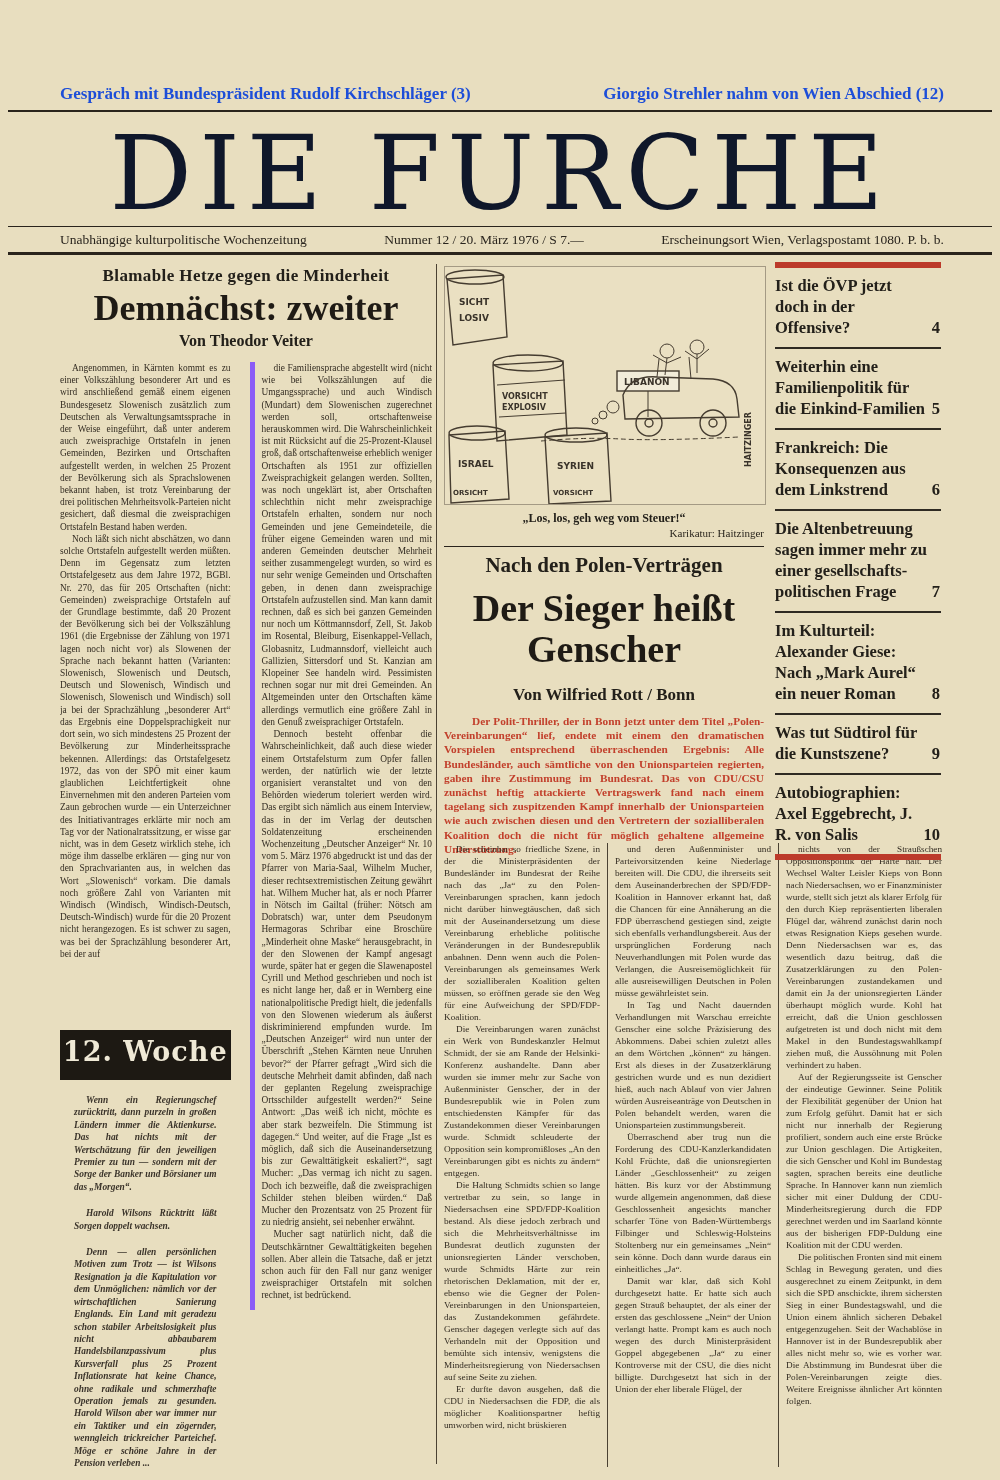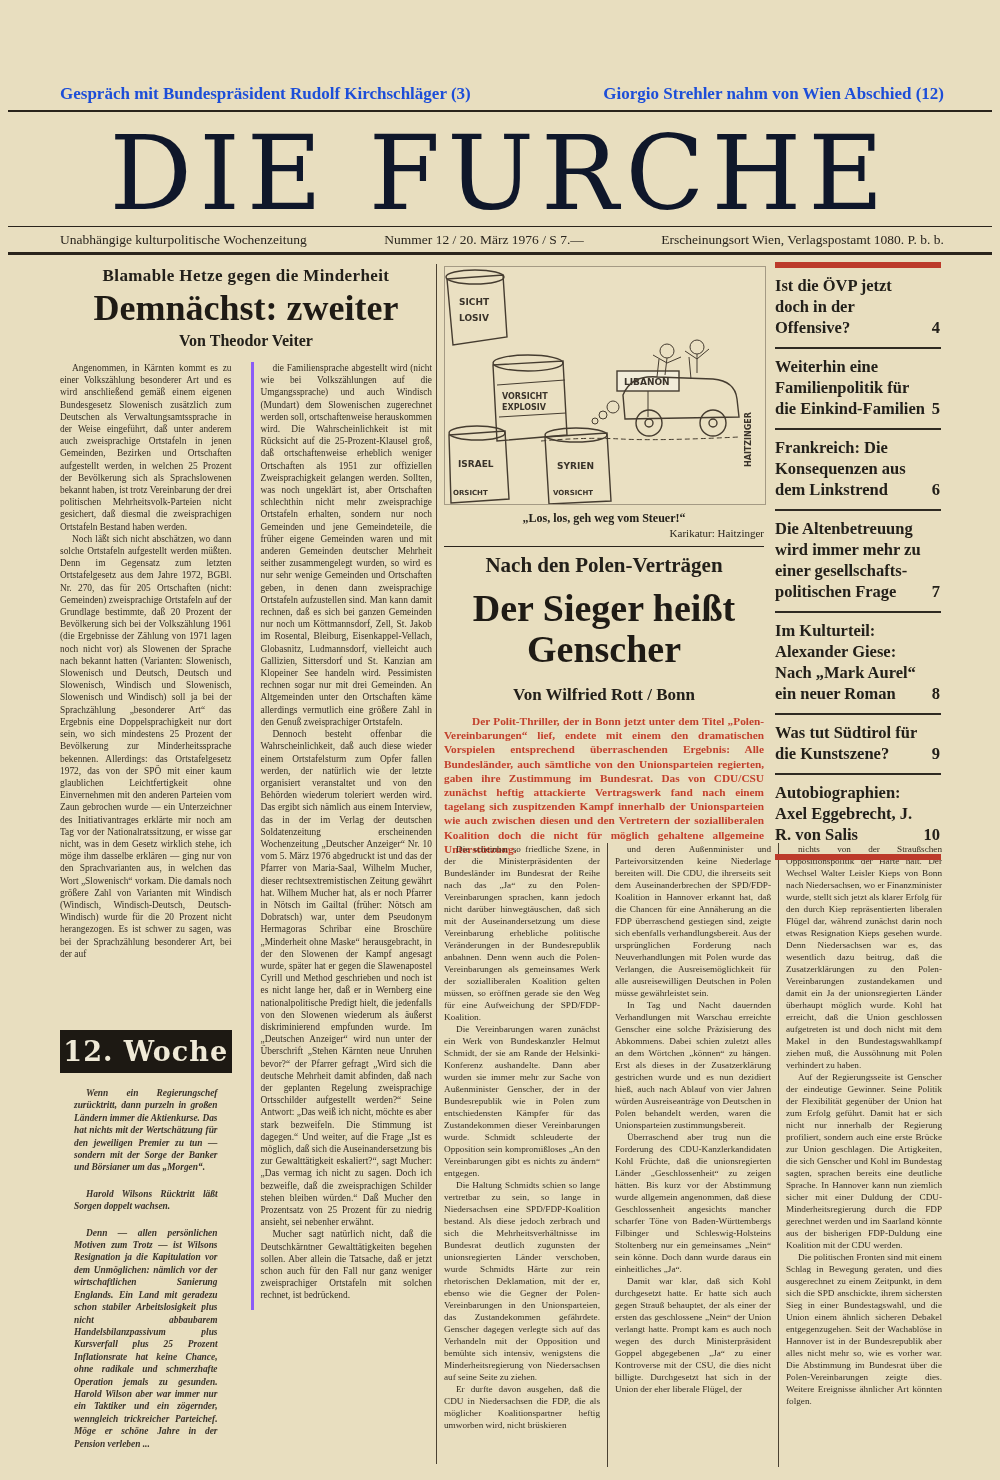--- a/index.html
+++ b/index.html
@@ -23,23 +23,23 @@
   .bodytext p{margin:0; text-align:justify; text-indent:12px; font-size:9.4px; line-height:12.2px; color:#332c22; hyphens:auto;}
   .bodytext p:first-child{text-indent:12px;}
 
   
   .left-art{position:absolute; top:266px; left:60px; width:372px;}
   .kicker-l{text-align:center; font-weight:bold; font-size:17px; letter-spacing:.4px; color:#23201a;}
   .head-l{text-align:center; font-weight:bold; font-size:36px; line-height:40px; margin-top:2px; color:#1f1b15;}
   .byline-l{text-align:center; font-weight:bold; font-size:16px; margin-top:4px; color:#23201a;}
   .leftcols{display:flex; margin-top:12px;gap:12px;}
   .lcol1{width:178px;}
-  .lcol2{width:178px; border-left:3px solid #8b5cf6; padding-left:7px; margin-left:7px; height:948px; overflow:hidden;}
+  .lcol2{width:178px; border-left:5px solid #8b5cf6; padding-left:7px; margin-left:7px; height:948px; overflow:hidden;}
   .lcol1-text{height:658px; overflow:hidden;}
-  .weekbox{background:#1d1913; color:#efe9d6; text-align:center; font-family:"DejaVu Serif",serif; font-weight:bold; font-size:27px; line-height:44px; height:43px; margin:10px 0 8px 0; letter-spacing:1px;}
+  .weekbox{background:#1d1913; color:#efe9d6; text-align:center; font-family:"DejaVu Serif",serif; font-weight:bold; font-size:27px; line-height:44px; height:50px; margin:10px 0 8px 0; letter-spacing:1px;}
   .weektext p{margin:14px; text-align:justify; text-indent:12px; font-size:9.4px; line-height:12.4px; font-style:italic; font-weight:bold; color:#3a332a;}
 
   
   .vline1{position:absolute; left:436px; top:264px; width:1px; height:1200px; background:#4a4132;}
 
   
   .middle{position:absolute; left:444px; top:266px; width:320px;}
   .cartoon{position:relative; width:320px; height:237px; border:1px solid rgba(60,50,40,.4); background:#eae0c2; overflow:hidden;}
   .caption{ text-align:center; font-weight:bold; font-size:12px; margin-top:6px; color:#23201a;}
   .credit{ text-align:right; font-size:11px; margin-top:1px; color:#2a251d;}
@@ -225,21 +225,21 @@
       </div>
       <div class="sb-item">
         <span class="sb-title">Weiterhin eine Familienpolitik für die Einkind-Familien</span>
         <span class="sb-page">5</span>
       </div>
       <div class="sb-item">
         <span class="sb-title">Frankreich: Die Konsequenzen aus dem Linkstrend</span>
         <span class="sb-page">6</span>
       </div>
       <div class="sb-item">
-        <span class="sb-title">Die Altenbetreuung wird immer mehr zu einer gesellschafts-politischen Frage</span>
+        <span class="sb-title">Die Altenbetreuung sagen immer mehr zu einer gesellschafts-politischen Frage</span>
         <span class="sb-page">7</span>
       </div>
       <div class="sb-item">
         <span class="sb-title">Im Kulturteil: Alexander Giese: Nach „Mark Aurel“ ein neuer Roman</span>
         <span class="sb-page">8</span>
       </div>
       <div class="sb-item">
         <span class="sb-title">Was tut Südtirol für die Kunstszene?</span>
         <span class="sb-page">9</span>
       </div>

